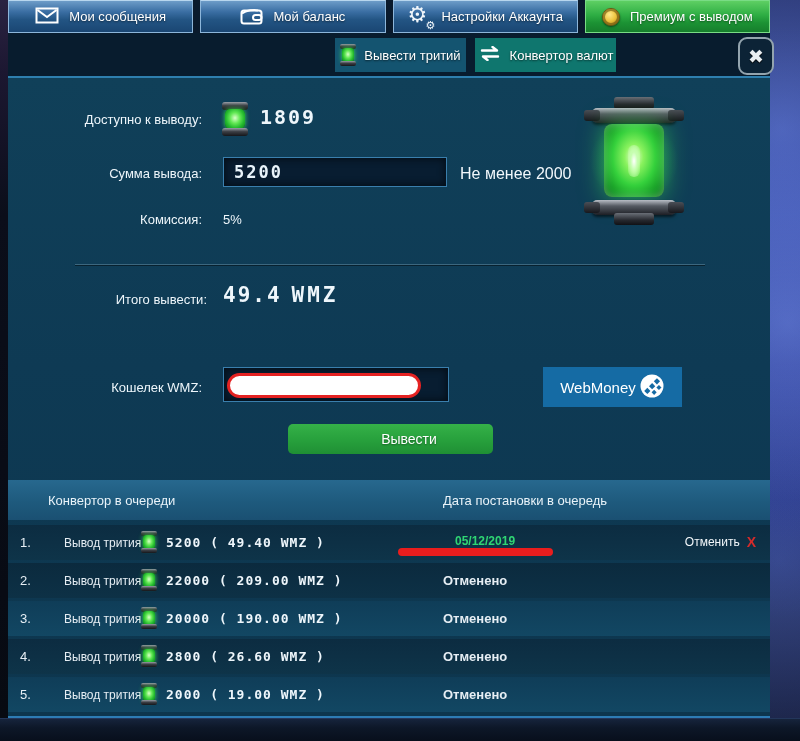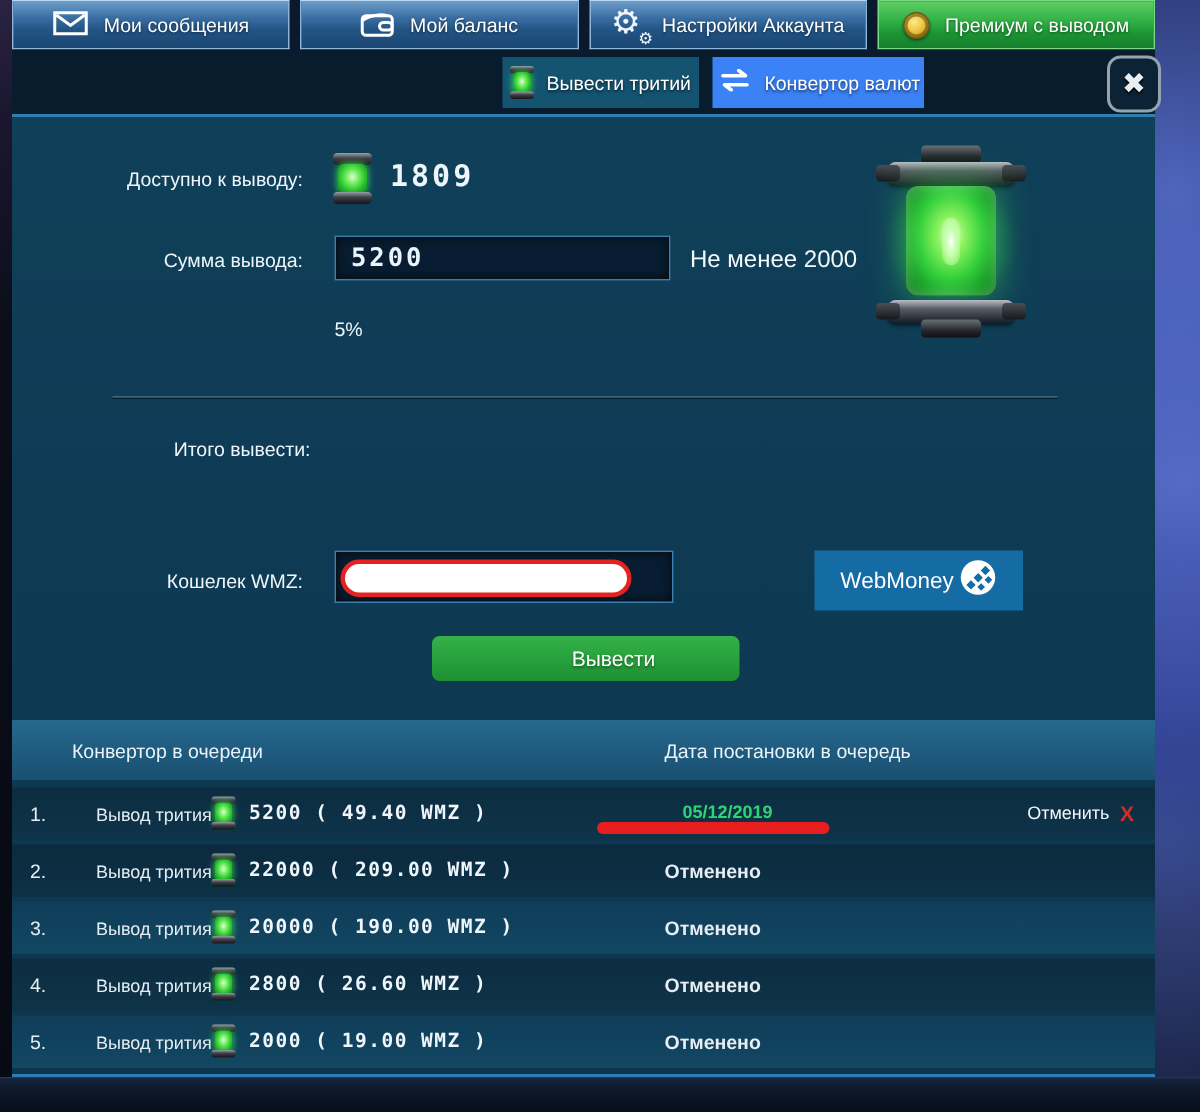--- a/index.html
+++ b/index.html
@@ -32,21 +32,21 @@
   .top-tab .lbl { text-shadow:0 1px 2px rgba(0,0,0,.5); }
 
   
   .sub-bar { position:absolute; left:0; top:33px; width:762px; height:45px; background:#081c2e; border-bottom:2px solid #2e7fae; }
   .sub-tab { position:absolute; top:5px; height:34px; display:flex; align-items:center; justify-content:center; gap:8px;
     color:#fff; font-size:13px; cursor:pointer; }
   .sub-tab .lbl { text-shadow:0 1px 2px rgba(0,0,0,.6); }
   .st-history  { left:7px;   width:145px; background:#0c2c42; }
   .st-deuter   { left:160px; width:157px; background:linear-gradient(180deg,#d443de 0%, #bb2cc6 60%, #a524b0 100%); }
   .st-tritium  { left:327px; width:131px; background:#145470; }
-  .st-convert  { left:467px; width:141px; background:#3b82f6; }
+  .st-convert  { left:467px; width:141px; background:#0f766e; }
   .close-btn { position:absolute; right:-4px; top:4px; width:36px; height:38px; border:2px solid #93a4ae; border-radius:9px;
     background:#0c2336; color:#e8eef2; font-size:19px; display:flex; align-items:center; justify-content:center; cursor:pointer;
     text-shadow:0 1px 1px #000; }
 
   
   .content { position:absolute; left:0; top:78px; width:762px; height:640px;
     background:linear-gradient(180deg,#104059 0%, #0e3a54 45%, #0d364e 100%); border-bottom:2px solid #2d7cb5; }
 
   .flabel { position:absolute; text-align:right; color:#eef6fb; font-size:13px; }
   .num { font-family:"DejaVu Sans Mono", monospace; font-weight:bold; letter-spacing:2px; color:#eef6fb; }
@@ -214,25 +214,29 @@
       <div class="flabel lbl-available">Доступно к выводу:</div>
       <span class="cap mid" style="position:absolute; left:214px; top:24px;">
           <span class="glass"></span>
         </span>
       <div class="num val-available">1809</div>
 
       <div class="flabel lbl-amount">Сумма вывода:</div>
       <input class="amount-input" type="text" value="5200" style="">
       <div class="amount-hint">Не менее 2000</div>
 
+      <div class="flabel lbl-commission">Комиссия:</div>
       <div class="val-commission">5%</div>
 
       <div class="divider"></div>
 
       <div class="flabel lbl-total">Итого вывести:</div>
+      <div class="num val-total">
+        <span>49.4</span><span class="cur">WMZ</span>
+      </div>
 
       <div class="flabel lbl-wallet">Кошелек WMZ:</div>
       <input class="wallet-input" type="text" style="">
       <div class="redaction"></div>
 
       <div class="webmoney-btn">
         <span>WebMoney</span>
         <span>
           <svg width="26" height="26" viewBox="0 0 26 26">
             <circle cx="13" cy="13" r="11.5" fill="#ffffff"></circle>

